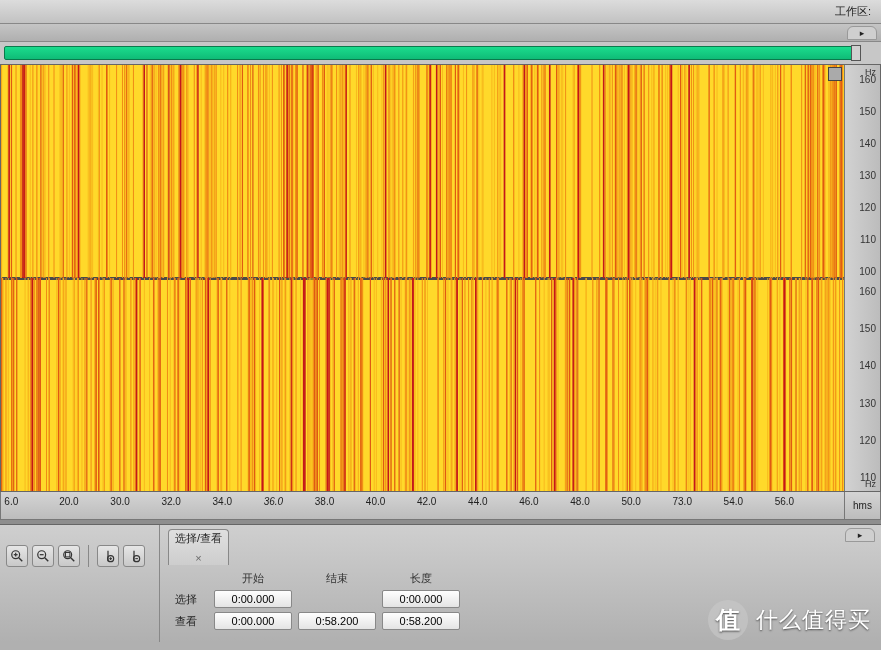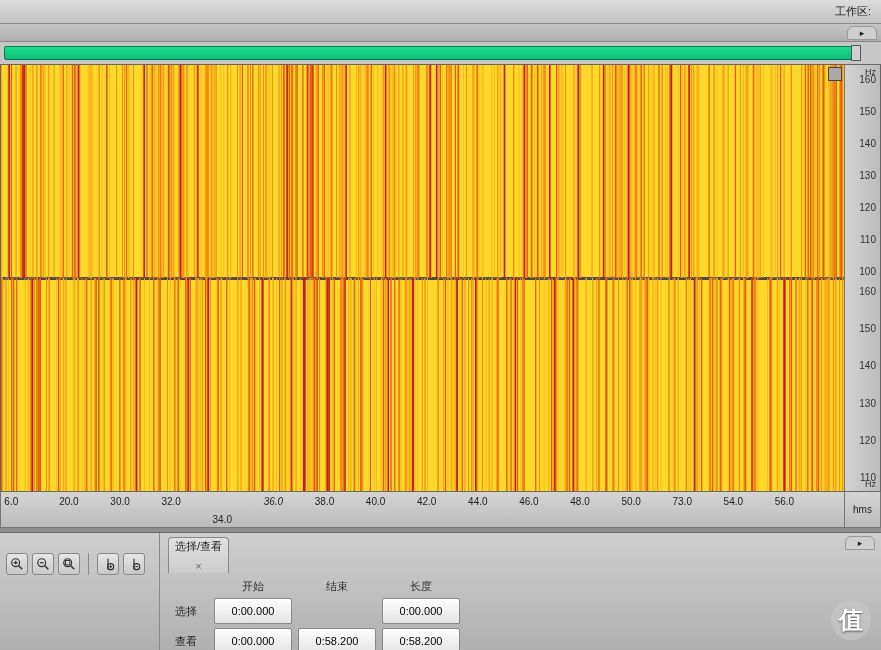--- a/index.html
+++ b/index.html
@@ -113,21 +113,21 @@
     transform: translateY(-50%);
   }
   .vruler .unit {
     position:absolute; right:4px;
     font-size:9px;
     padding-left:22px;
   }
 
   
   .hruler {
-    height: 36px;
+    height: 28px;
     display:flex;
     background: linear-gradient(#d4d4d4,#bcbcbc);
     border: 1px solid #777;
     border-top:none;
     position:relative;
     font-size:10px;
   }
   .hruler .track { flex:1; position:relative; }
   .hruler .tick { position:absolute; top:4px; transform:translateX(-50%); }
   .hruler .unit {
@@ -188,21 +188,21 @@
   .time-grid {
     margin-top:6px;
     display:grid;
     grid-template-columns: 40px 78px 78px 78px;
     gap: 4px 6px;
     align-items:center;
   }
   .time-grid .hdr { text-align:center; color:#333; }
   .time-grid .row-label { text-align:center; padding-right:4px; }
   .time-field {
-    height:26px;
+    height:18px;
     background: linear-gradient(#fefefe,#e4e4e4);
     border:1px solid #888;
     border-radius:2px;
     text-align:center;
     font-size:11px;
     line-height:16px;
     padding:0;
   }
 
   
@@ -1109,21 +1109,21 @@
         <div class="unit" style="bottom: 2px;">Hz</div>
       </div>
   </div>
 
   <div class="hruler">
     <div class="track" id="hruler-track">
         <div class="tick" style="transform: none; left: 0.4%;">6.0</div>
         <div class="tick" style="left: 8.0625%;">20.0</div>
         <div class="tick" style="left: 14.125%;">30.0</div>
         <div class="tick" style="left: 20.1875%;">32.0</div>
-        <div class="tick" style="left: 26.25%; margin-top: 18px;">34.0</div>
+        <div class="tick" style="left: 26.25%;">34.0</div>
         <div class="tick" style="left: 32.3125%; font-style: italic;">36.0</div>
         <div class="tick" style="left: 38.375%;">38.0</div>
         <div class="tick" style="left: 44.4375%;">40.0</div>
         <div class="tick" style="left: 50.5%;">42.0</div>
         <div class="tick" style="left: 56.5625%;">44.0</div>
         <div class="tick" style="left: 62.625%;">46.0</div>
         <div class="tick" style="left: 68.6875%;">48.0</div>
         <div class="tick" style="left: 74.75%;">50.0</div>
         <div class="tick" style="left: 80.8125%;">73.0</div>
         <div class="tick" style="left: 86.875%;">54.0</div>
@@ -1201,13 +1201,14 @@
       <div class="row-label">查看</div>
       <input class="time-field" value="0:00.000" style="">
       <input class="time-field" value="0:58.200" style="">
       <input class="time-field" value="0:58.200" style="">
     </div>
   </div>
 </div>
 
 <div class="watermark">
   <div class="circ">值</div>
+  <div class="txt">什么值得买</div>
 </div>
 
 </body></html>

